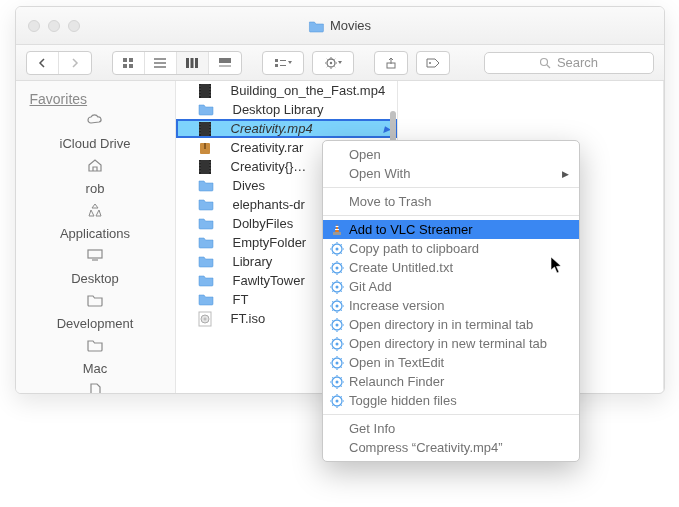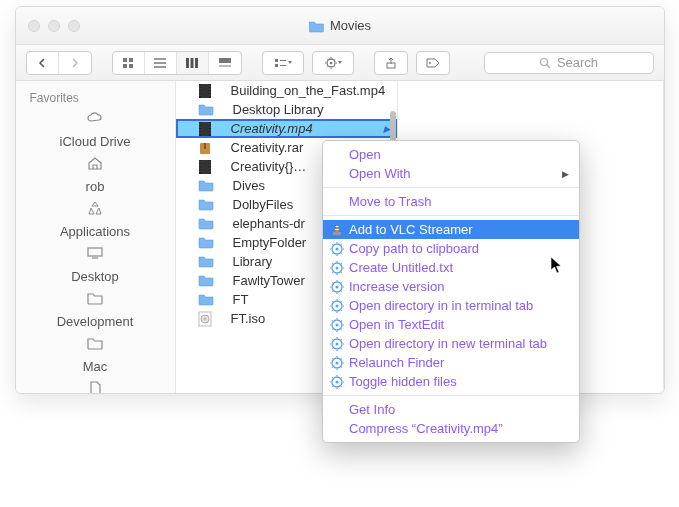--- a/index.html
+++ b/index.html
@@ -13,37 +13,37 @@
 .toolbar { height:36px; background:linear-gradient(#fafafa,#f0f0f0); border-bottom:1px solid #dedede; display:flex; align-items:center; padding:0 10px; gap:8px; }
 .seg { display:flex; border:1px solid #cfcfcf; border-radius:4px; overflow:hidden; background:#fff; }
 .seg .btn { width:32px; height:22px; display:flex; align-items:center; justify-content:center; border-right:1px solid #e2e2e2; }
 .seg .btn:last-child { border-right:none; }
 .seg .btn.active { background:#f5f5f5; }
 .seg .btn.wide { width:40px; }
 .toolbar .sp { flex:0 0 4px; }
 .search { margin-left:auto; width:170px; height:22px; border:1px solid #cfcfcf; border-radius:5px; display:flex; align-items:center; justify-content:center; color:#9a9a9a; gap:6px; background:#fff; }
 .body { display:flex; height:312px; }
 .sidebar { width:160px; border-right:1px solid #e6e6e6; background:#fafafa; padding:6px 0; }
-.side-head { font-size:12px; color:#8a8a8a; padding:4px 14px 2px; }
+.side-head { font-size:14px; color:#8a8a8a; padding:4px 14px 2px;text-decoration:underline; }
 .side-item { display:flex; align-items:center; gap:8px; padding:3px 14px; color:#555;flex-direction:column; }
 .side-ico { width:16px; height:16px; display:flex; align-items:center; justify-content:center; }
 .column { flex:0 0 222px; border-right:1px solid #e6e6e6; position:relative; }
 .scrollbar { position:absolute; right:1px; top:30px; width:6px; height:60px; background:#c0c0c0; border-radius:3px; }
 .flist { padding-top:0; }
 .frow { display:flex; align-items:center; height:19px; padding:0 6px 0 22px; gap:19px; position:relative; color:#333; cursor:default; }
 .frow.selected { background:#7dd3fc; outline:2px solid #2f6fe0; outline-offset:-2px;font-style:italic; }
 .frow.selected::after { content:"▶"; position:absolute; right:6px; font-size:9px; color:#2f6fe0; }
 .folder-sm { width:16px; height:13px; }
 .file-ico { width:14px; height:16px; }
 .col3 { flex:1; }
 .ctxmenu { position:absolute; left:322px; top:140px; width:258px; background:#fff; border:1px solid #c9c9c9; border-radius:5px; box-shadow:0 10px 30px rgba(0,0,0,0.25); padding:4px 0; z-index:100; }
-.mitem { display:flex; align-items:center; height:19px; padding:0 14px 0 26px; position:relative; color:#8b5cf6; cursor:default; }
+.mitem { display:flex; align-items:center; height:19px; padding:0 14px 0 26px; position:relative; color:#737373; cursor:default; }
 .mitem .mico { position:absolute; left:6px; width:16px; height:16px; display:flex; align-items:center; justify-content:center; }
 .mitem.sub::after { content:"▶"; position:absolute; right:10px; font-size:9px; color:#555; }
-.mitem.hi { background:#3a87f2; color:#ffffff; }
+.mitem.hi { background:#3a87f2; color:#000000; }
 .msep { height:1px; background:#e3e3e3; margin:4px 0; }
 .cursor { position:absolute; left:550px; top:256px; z-index:200; color:#000; }
 svg { display:block; }
 </style>
 </head>
 <body>
 
 <div class="window">
 
   <div class="titlebar">
@@ -305,29 +305,29 @@
               </svg>
             </span>
             <span>Dives</span>
           </div>
           <div class="frow">
             <span>
               <svg class="folder-sm" viewBox="0 0 16 13">
                 <path d="M1 2 h5 l1.5 2 H15 v7 a1 1 0 0 1 -1 1 H2 a1 1 0 0 1 -1 -1 Z" fill="#7fb8f0" stroke="#4a90d9" stroke-width="0.5"></path>
               </svg>
             </span>
+            <span>elephants-dr</span>
+          </div>
+          <div class="frow">
+            <span>
+              <svg class="folder-sm" viewBox="0 0 16 13">
+                <path d="M1 2 h5 l1.5 2 H15 v7 a1 1 0 0 1 -1 1 H2 a1 1 0 0 1 -1 -1 Z" fill="#7fb8f0" stroke="#4a90d9" stroke-width="0.5"></path>
+              </svg>
+            </span>
             <span>DolbyFiles</span>
-          </div>
-          <div class="frow">
-            <span>
-              <svg class="folder-sm" viewBox="0 0 16 13">
-                <path d="M1 2 h5 l1.5 2 H15 v7 a1 1 0 0 1 -1 1 H2 a1 1 0 0 1 -1 -1 Z" fill="#7fb8f0" stroke="#4a90d9" stroke-width="0.5"></path>
-              </svg>
-            </span>
-            <span>elephants-dr</span>
           </div>
           <div class="frow">
             <span>
               <svg class="folder-sm" viewBox="0 0 16 13">
                 <path d="M1 2 h5 l1.5 2 H15 v7 a1 1 0 0 1 -1 1 H2 a1 1 0 0 1 -1 -1 Z" fill="#7fb8f0" stroke="#4a90d9" stroke-width="0.5"></path>
               </svg>
             </span>
             <span>EmptyFolder</span>
           </div>
           <div class="frow">
@@ -415,51 +415,61 @@
       <span>Create Untitled.txt</span>
     </div>
     <div class="mitem">
       <span class="mico">
         <svg width="14" height="14" viewBox="0 0 14 14">
           <circle cx="7" cy="7" r="5" fill="none" stroke="#58a3ec" stroke-width="1.3"></circle>
           <circle cx="7" cy="7" r="1.5" fill="#58a3ec"></circle>
           <path d="M7 1 v-1 M7 13 v1 M1 7 h-1 M13 7 h1 M3 3 l-.7-.7 M11 11 l.7.7 M3 11 l-.7.7 M11 3 l.7-.7" stroke="#58a3ec" stroke-width="1.2"></path>
         </svg>
       </span>
+      <span>Git Add</span>
+    </div>
+    <div class="mitem">
+      <span class="mico">
+        <svg width="14" height="14" viewBox="0 0 14 14">
+          <circle cx="7" cy="7" r="5" fill="none" stroke="#58a3ec" stroke-width="1.3"></circle>
+          <circle cx="7" cy="7" r="1.5" fill="#58a3ec"></circle>
+          <path d="M7 1 v-1 M7 13 v1 M1 7 h-1 M13 7 h1 M3 3 l-.7-.7 M11 11 l.7.7 M3 11 l-.7.7 M11 3 l.7-.7" stroke="#58a3ec" stroke-width="1.2"></path>
+        </svg>
+      </span>
       <span>Increase version</span>
     </div>
     <div class="mitem">
       <span class="mico">
         <svg width="14" height="14" viewBox="0 0 14 14">
           <circle cx="7" cy="7" r="5" fill="none" stroke="#58a3ec" stroke-width="1.3"></circle>
           <circle cx="7" cy="7" r="1.5" fill="#58a3ec"></circle>
           <path d="M7 1 v-1 M7 13 v1 M1 7 h-1 M13 7 h1 M3 3 l-.7-.7 M11 11 l.7.7 M3 11 l-.7.7 M11 3 l.7-.7" stroke="#58a3ec" stroke-width="1.2"></path>
         </svg>
       </span>
       <span>Open directory in in terminal tab</span>
     </div>
     <div class="mitem">
       <span class="mico">
         <svg width="14" height="14" viewBox="0 0 14 14">
           <circle cx="7" cy="7" r="5" fill="none" stroke="#58a3ec" stroke-width="1.3"></circle>
           <circle cx="7" cy="7" r="1.5" fill="#58a3ec"></circle>
           <path d="M7 1 v-1 M7 13 v1 M1 7 h-1 M13 7 h1 M3 3 l-.7-.7 M11 11 l.7.7 M3 11 l-.7.7 M11 3 l.7-.7" stroke="#58a3ec" stroke-width="1.2"></path>
         </svg>
       </span>
+      <span>Open directory in new terminal tab</span>
+    </div>
+    <div class="mitem">
+      <span class="mico">
+        <svg width="14" height="14" viewBox="0 0 14 14">
+          <circle cx="7" cy="7" r="5" fill="none" stroke="#58a3ec" stroke-width="1.3"></circle>
+          <circle cx="7" cy="7" r="1.5" fill="#58a3ec"></circle>
+          <path d="M7 1 v-1 M7 13 v1 M1 7 h-1 M13 7 h1 M3 3 l-.7-.7 M11 11 l.7.7 M3 11 l-.7.7 M11 3 l.7-.7" stroke="#58a3ec" stroke-width="1.2"></path>
+        </svg>
+      </span>
       <span>Open in TextEdit</span>
-    </div>
-    <div class="mitem">
-      <span class="mico">
-        <svg width="14" height="14" viewBox="0 0 14 14">
-          <circle cx="7" cy="7" r="5" fill="none" stroke="#58a3ec" stroke-width="1.3"></circle>
-          <circle cx="7" cy="7" r="1.5" fill="#58a3ec"></circle>
-          <path d="M7 1 v-1 M7 13 v1 M1 7 h-1 M13 7 h1 M3 3 l-.7-.7 M11 11 l.7.7 M3 11 l-.7.7 M11 3 l.7-.7" stroke="#58a3ec" stroke-width="1.2"></path>
-        </svg>
-      </span>
-      <span>Open directory in new terminal tab</span>
     </div>
     <div class="mitem">
       <span class="mico">
         <svg width="14" height="14" viewBox="0 0 14 14">
           <circle cx="7" cy="7" r="5" fill="none" stroke="#58a3ec" stroke-width="1.3"></circle>
           <circle cx="7" cy="7" r="1.5" fill="#58a3ec"></circle>
           <path d="M7 1 v-1 M7 13 v1 M1 7 h-1 M13 7 h1 M3 3 l-.7-.7 M11 11 l.7.7 M3 11 l-.7.7 M11 3 l.7-.7" stroke="#58a3ec" stroke-width="1.2"></path>
         </svg>
       </span>
       <span>Relaunch Finder</span>

